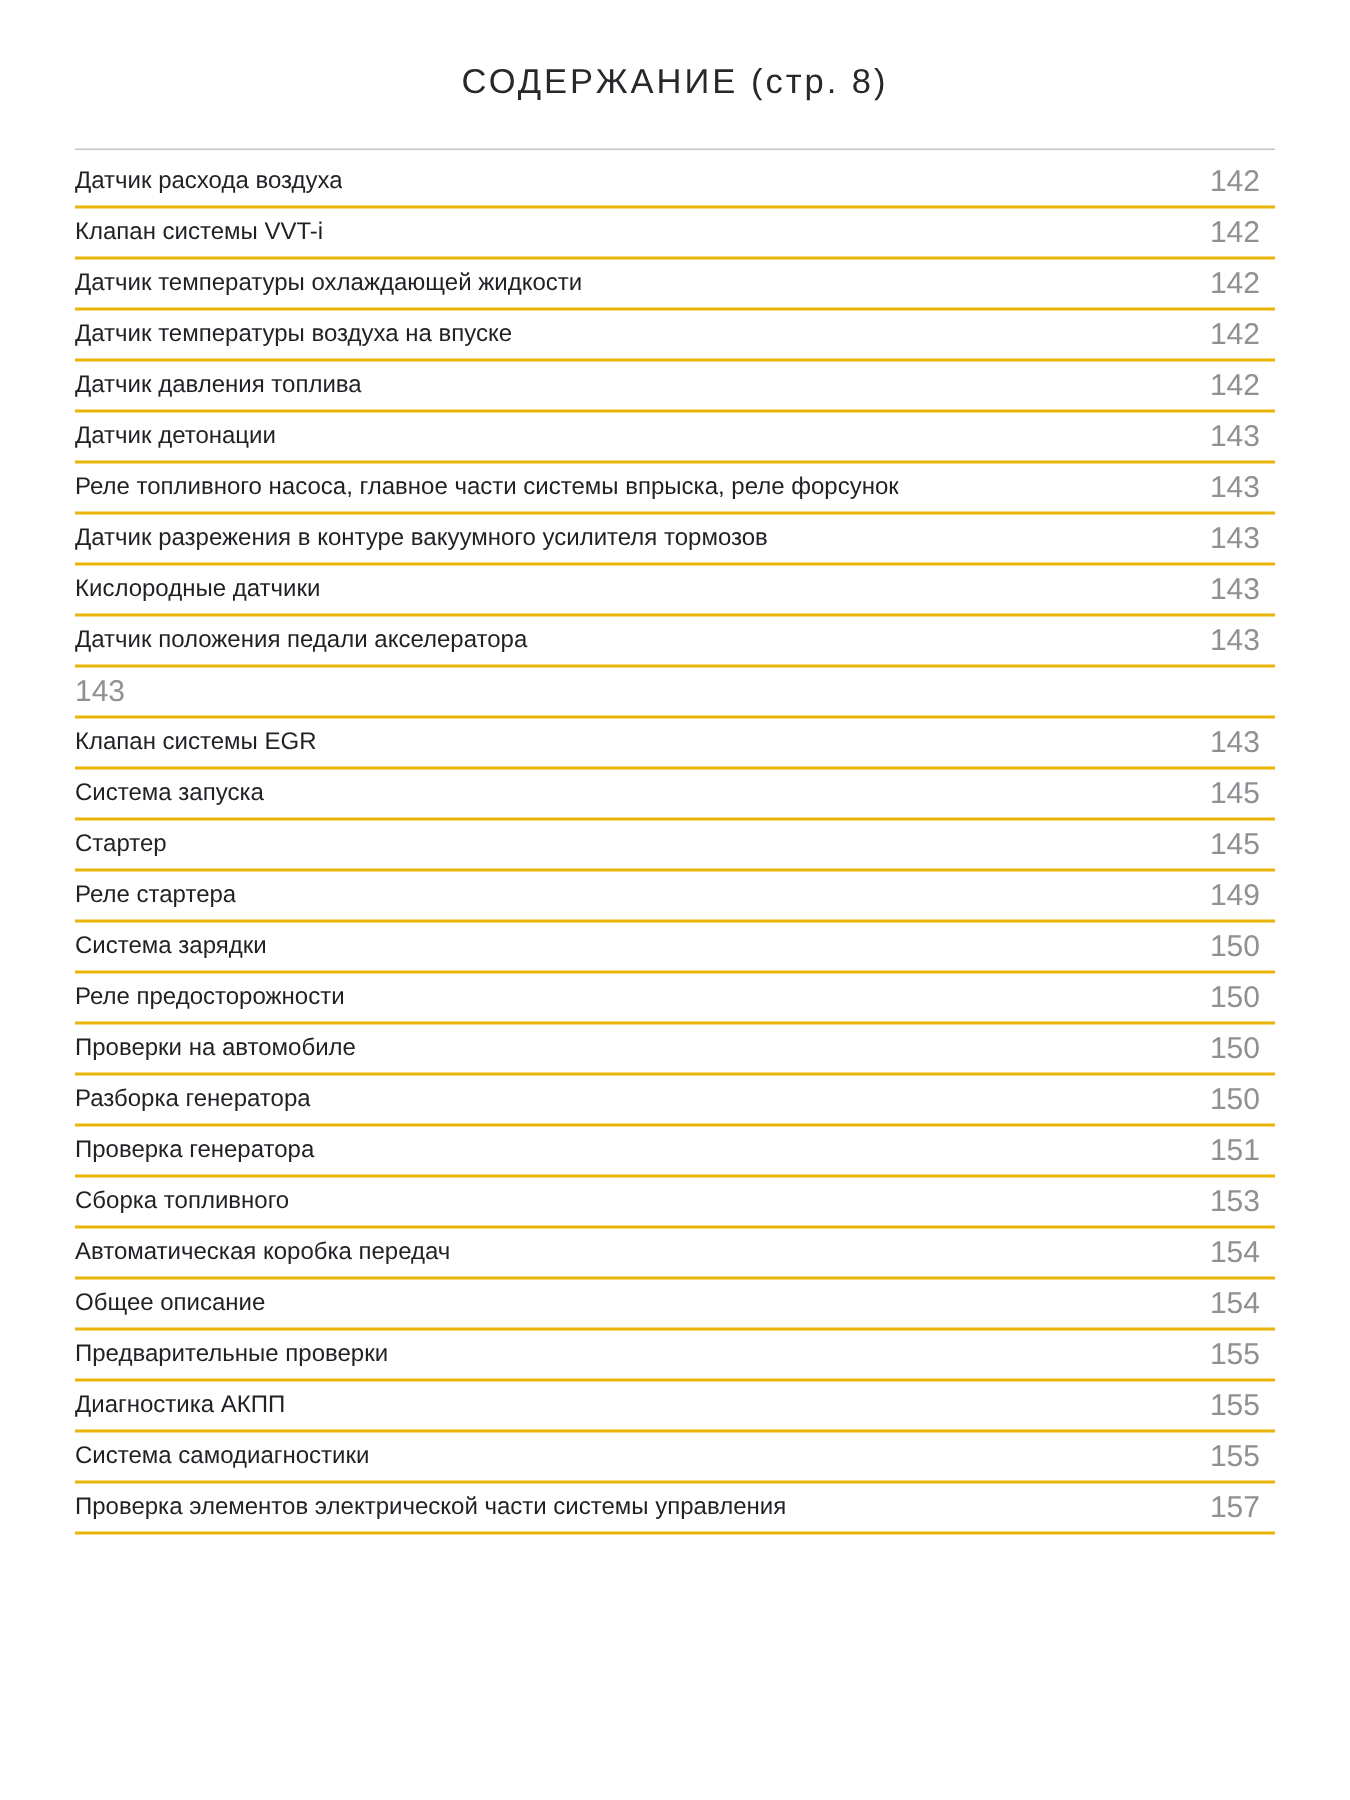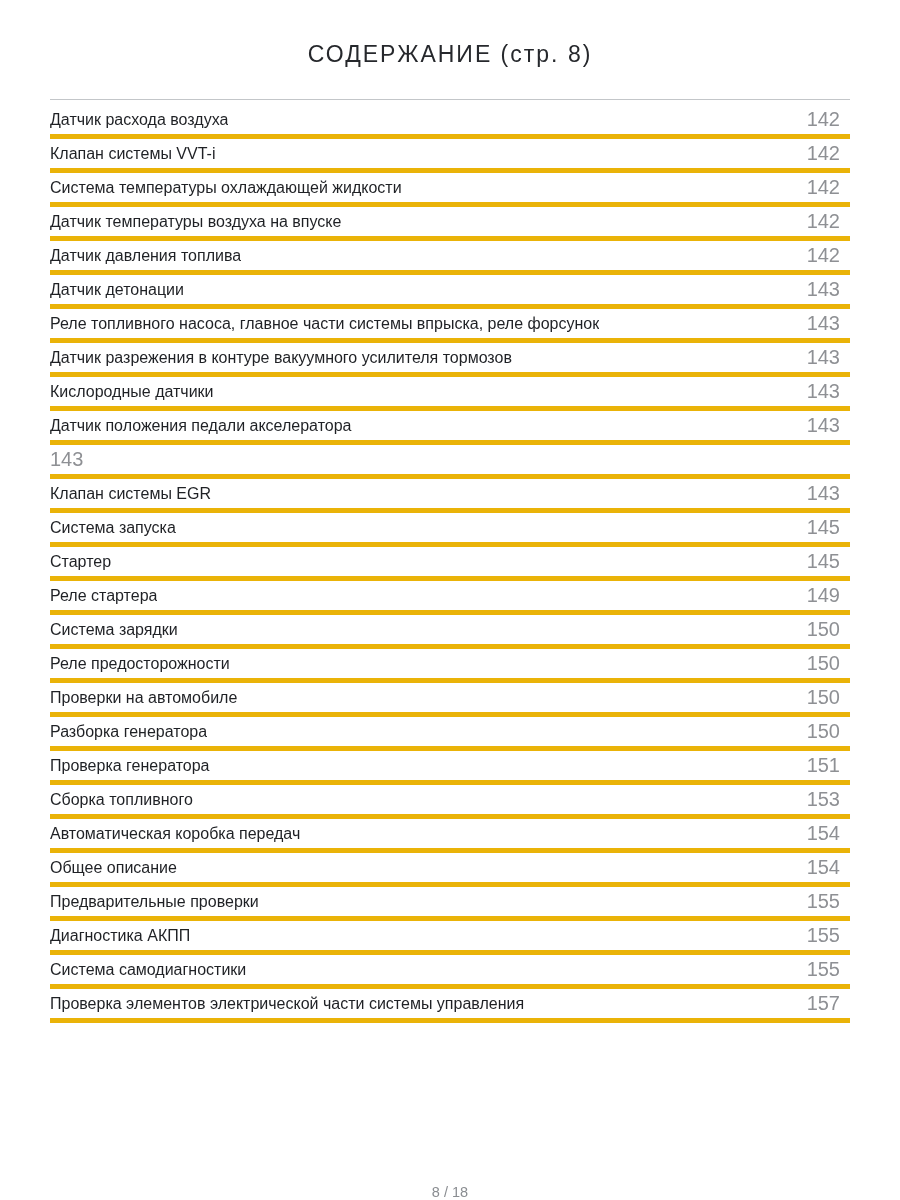--- a/index.html
+++ b/index.html
@@ -29,21 +29,21 @@
     margin-top: 31px;
   }
   .toc {
     margin-top: 5px;
   }
   .toc-row {
     height: 34px;
     display: flex;
     align-items: center;
     justify-content: space-between;
-    border-bottom: 5px solid #eab308;
+    border-bottom: 2px solid #eab308;
     cursor: pointer;
   }
   .toc-row .entry-title {
     font-size: 16px;
     color: #1f2125;
     white-space: nowrap;
     overflow: hidden;
   }
   .toc-row .entry-page {
     font-size: 20px;
@@ -74,21 +74,21 @@
     <span class="entry-title">Датчик расхода воздуха</span>
     <span class="entry-page">142</span>
   </div>
 
   <div class="toc-row">
     <span class="entry-title">Клапан системы VVT-i</span>
     <span class="entry-page">142</span>
   </div>
 
   <div class="toc-row">
-    <span class="entry-title">Система температуры охлаждающей жидкости</span>
+    <span class="entry-title">Датчик температуры охлаждающей жидкости</span>
     <span class="entry-page">142</span>
   </div>
 
   <div class="toc-row">
     <span class="entry-title">Датчик температуры воздуха на впуске</span>
     <span class="entry-page">142</span>
   </div>
 
   <div class="toc-row">
     <span class="entry-title">Датчик давления топлива</span>
@@ -199,14 +199,13 @@
     <span class="entry-title">Система самодиагностики</span>
     <span class="entry-page">155</span>
   </div>
 
   <div class="toc-row">
     <span class="entry-title">Проверка элементов электрической части системы управления</span>
     <span class="entry-page">157</span>
   </div>
 </div>
 
-  <div class="page-footer">8 / 18</div>
 </div>
 
 </body></html>

